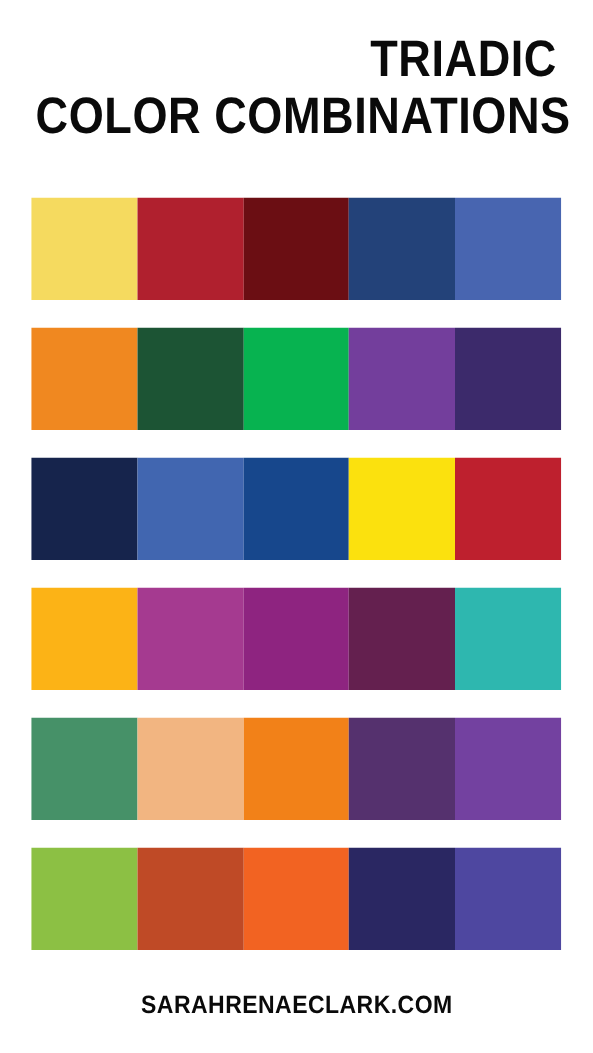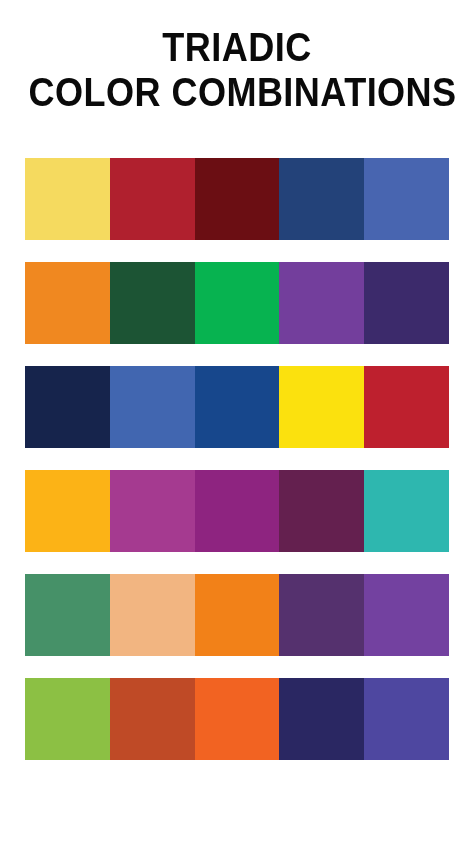--- a/index.html
+++ b/index.html
@@ -20,21 +20,21 @@
     background: #FFFFFF;
     box-sizing: border-box;
   }
 
   
   .title-block {
     position: absolute;
     top: 26px;
     left: 0;
     width: 474px;
-    text-align: center;
+    text-align: right;
   }
   .title-line {
     display: block;
     font-family: "Liberation Sans", sans-serif;
     font-weight: bold;
     color: #0A0A0A;
     text-transform: uppercase;
     line-height: 1.04;
     letter-spacing: 0.5px;
     transform: scaleX(0.88);
@@ -133,14 +133,17 @@
       </div>
       <div class="palette-row">
         <div class="swatch" style="background-color: rgb(140, 192, 68);"></div>
         <div class="swatch" style="background-color: rgb(191, 74, 38);"></div>
         <div class="swatch" style="background-color: rgb(242, 99, 34);"></div>
         <div class="swatch" style="background-color: rgb(42, 39, 98);"></div>
         <div class="swatch" style="background-color: rgb(78, 71, 160);"></div>
       </div>
     </div>
 
+  <div class="footer">
+    <span class="footer-text" style="color: rgb(10, 10, 10);">SARAHRENAECLARK.COM</span>
+  </div>
 
 </div>
 
 </body></html>

